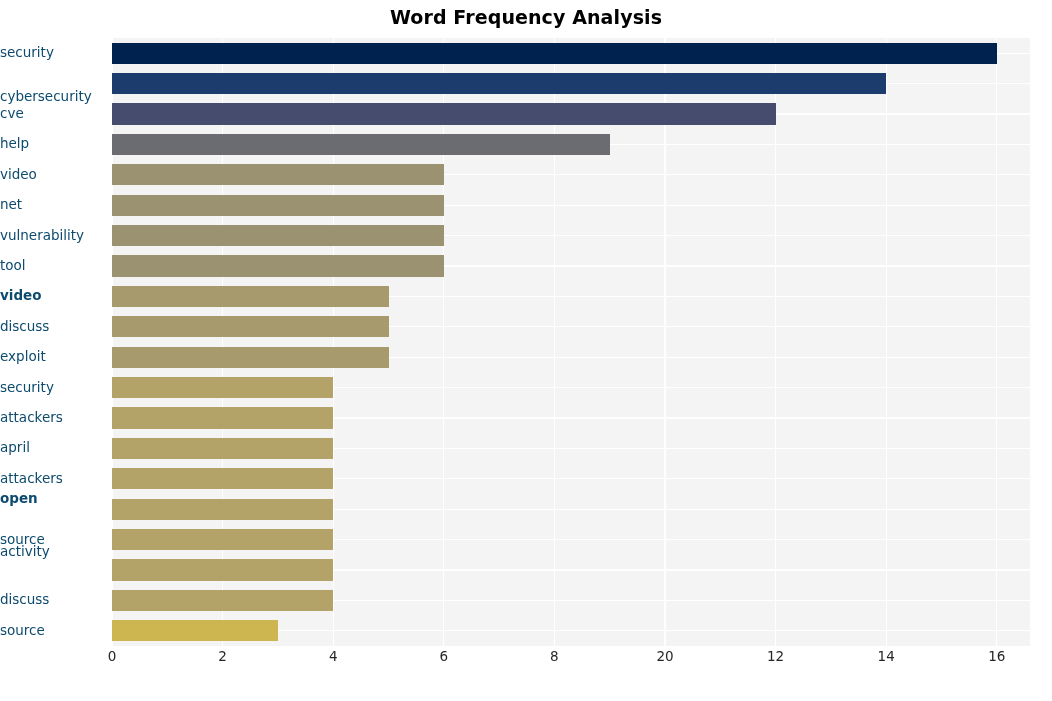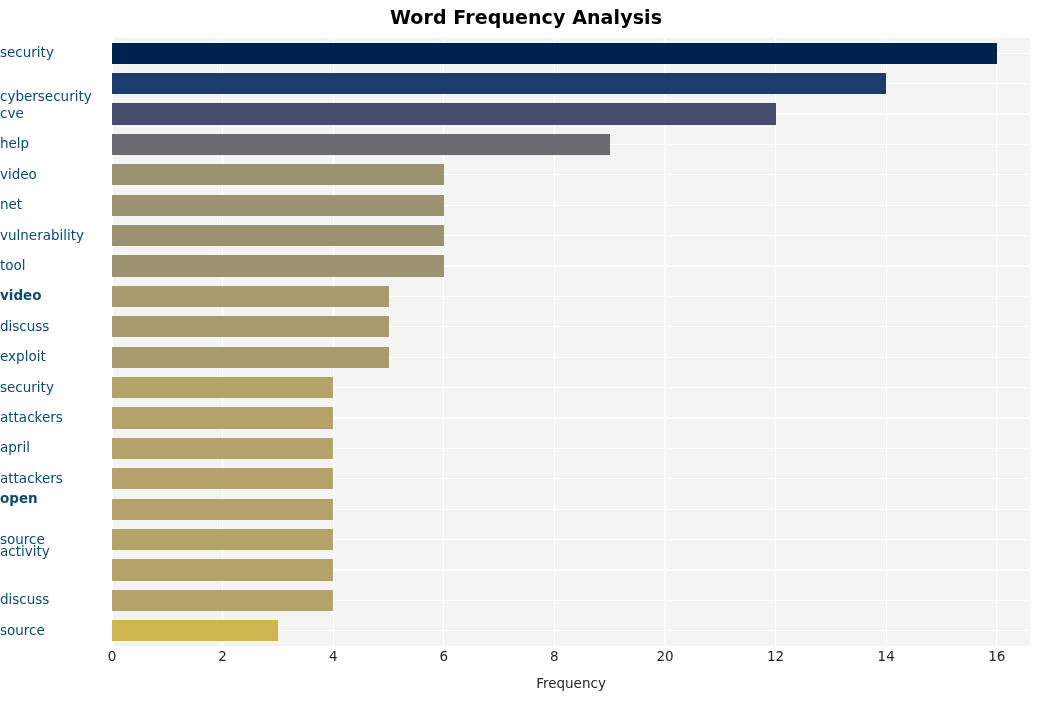--- a/index.html
+++ b/index.html
@@ -193,15 +193,14 @@
       <div class="x-tick-label" style="left: 222.602px;">2</div>
       <div class="x-tick-label" style="left: 333.205px;">4</div>
       <div class="x-tick-label" style="left: 443.807px;">6</div>
       <div class="x-tick-label" style="left: 554.41px;">8</div>
       <div class="x-tick-label" style="left: 665.012px;">20</div>
       <div class="x-tick-label" style="left: 775.614px;">12</div>
       <div class="x-tick-label" style="left: 886.217px;">14</div>
       <div class="x-tick-label" style="left: 996.819px; text-align: right;">16</div>
     </div>
 
-  <div id="x-axis-label">Frequency</div>
 
 </div>
 
 </body></html>

